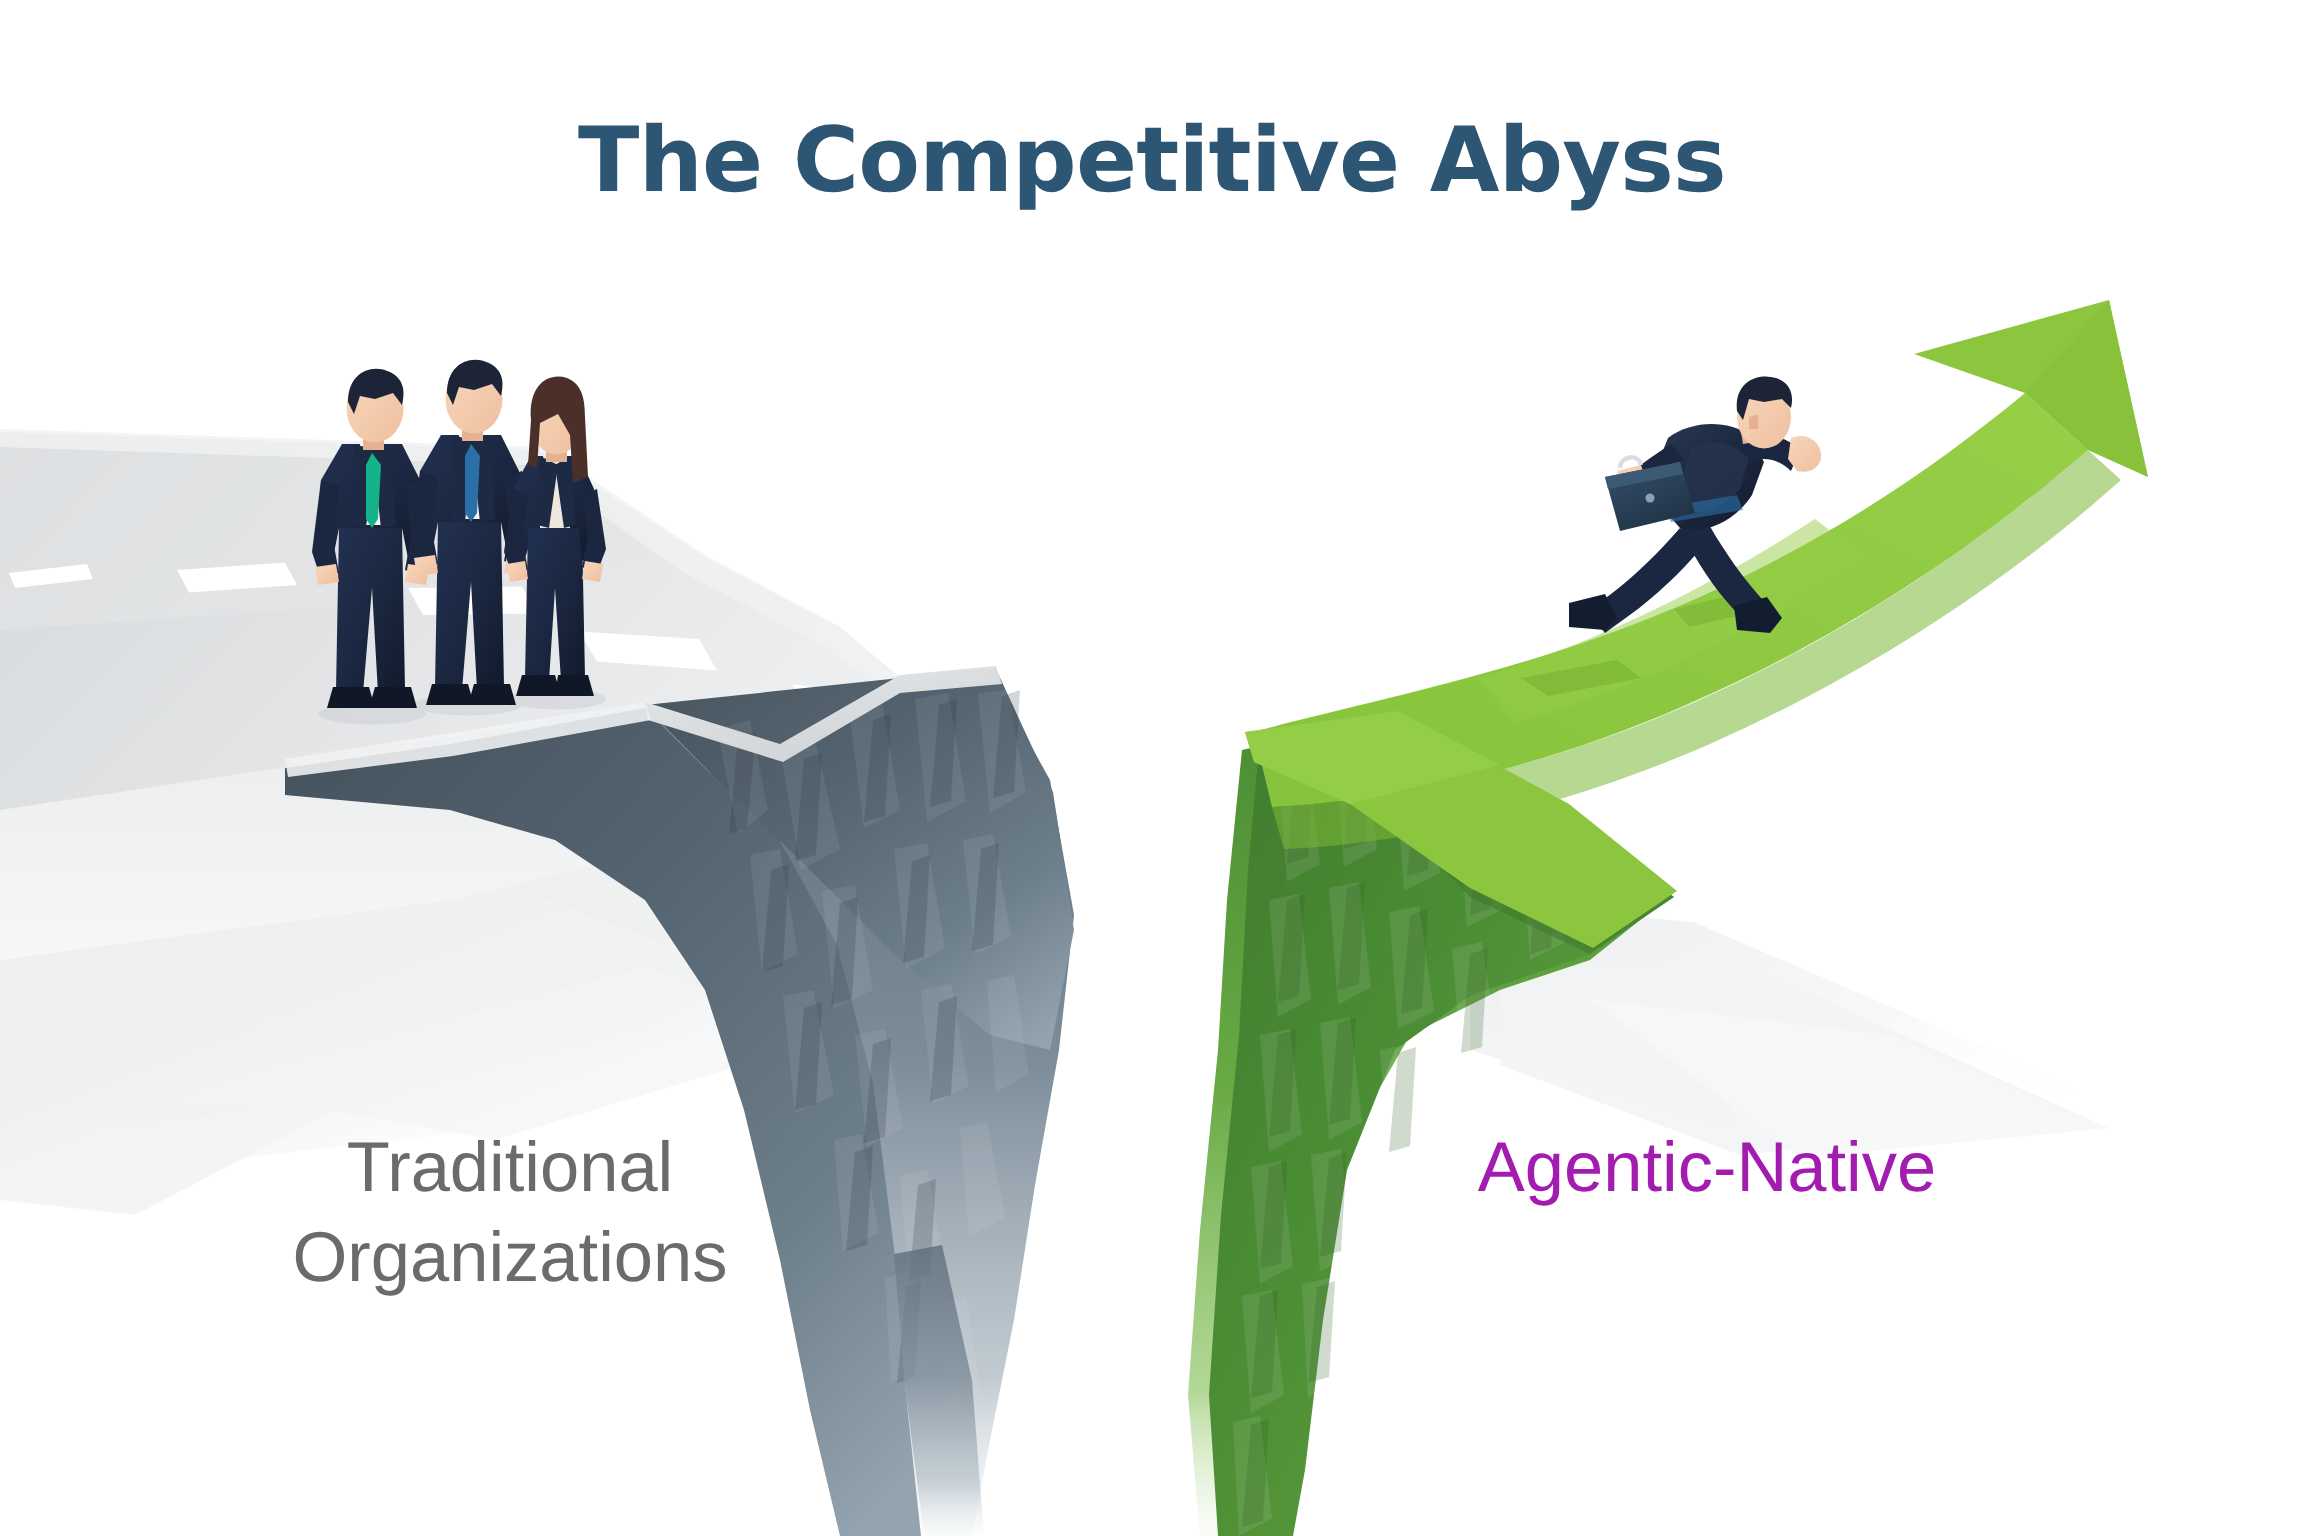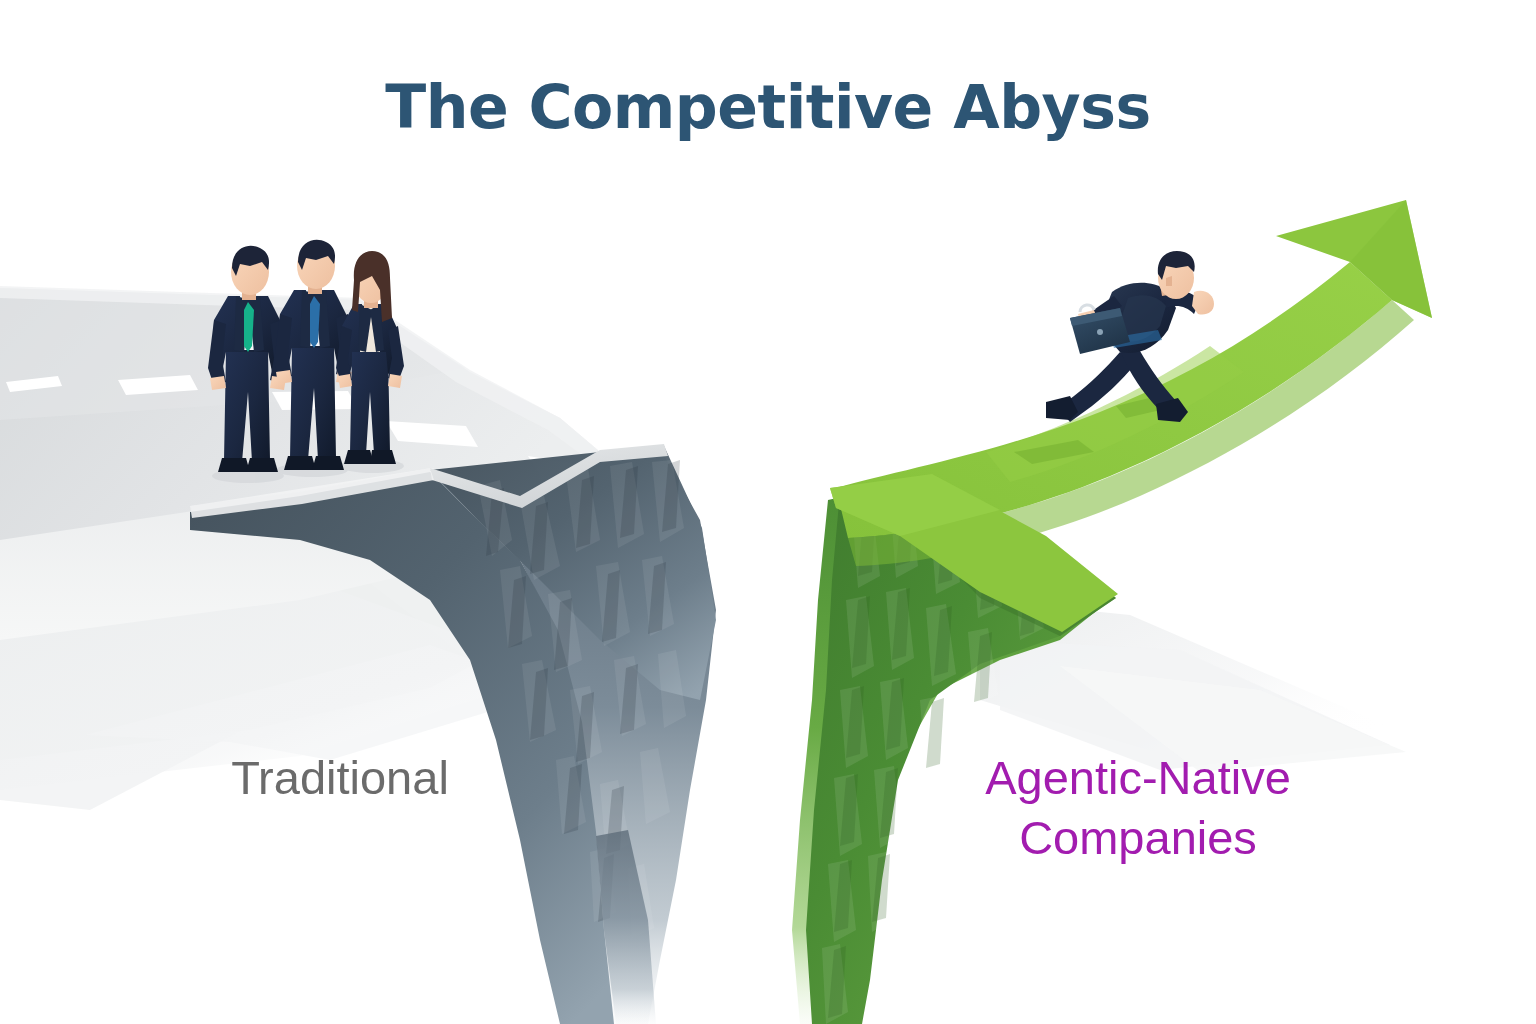--- a/index.html
+++ b/index.html
@@ -458,20 +458,20 @@
       <path d="M1166,278 L1172,276 L1172,286 L1166,286 Z" fill="#e4b291"></path>
     </g>
   </svg>
 
   <div class="title-wrap">
     <div class="title" style="color: rgb(45, 85, 116);">The Competitive Abyss</div>
   </div>
 
   <div class="label label-left" style="color: rgb(107, 107, 107);">
     <div>Traditional</div>
+    <div>Organizations</div>
   </div>
 
   <div class="label label-right" style="color: #a21caf;">
     <div>Agentic-Native</div>
-    <div>Companies</div>
   </div>
 
 </div>
 
 </body></html>

